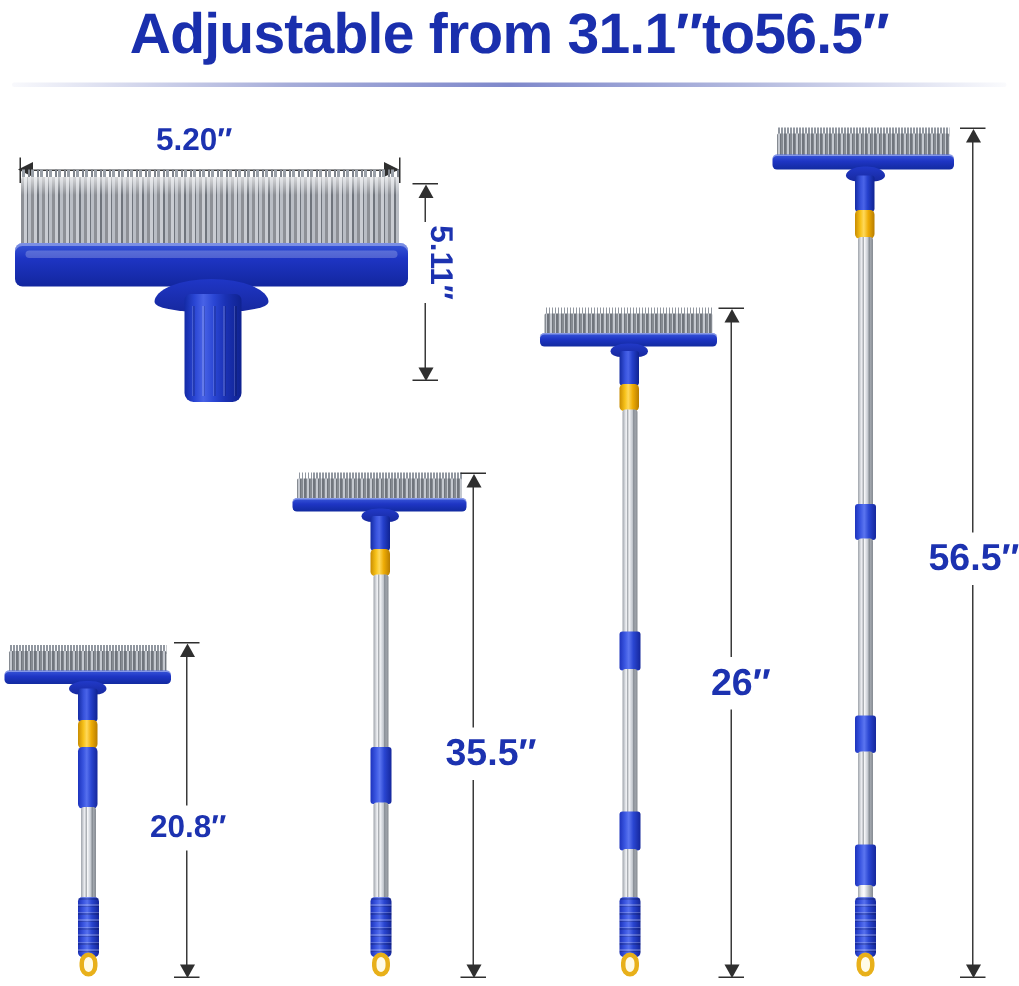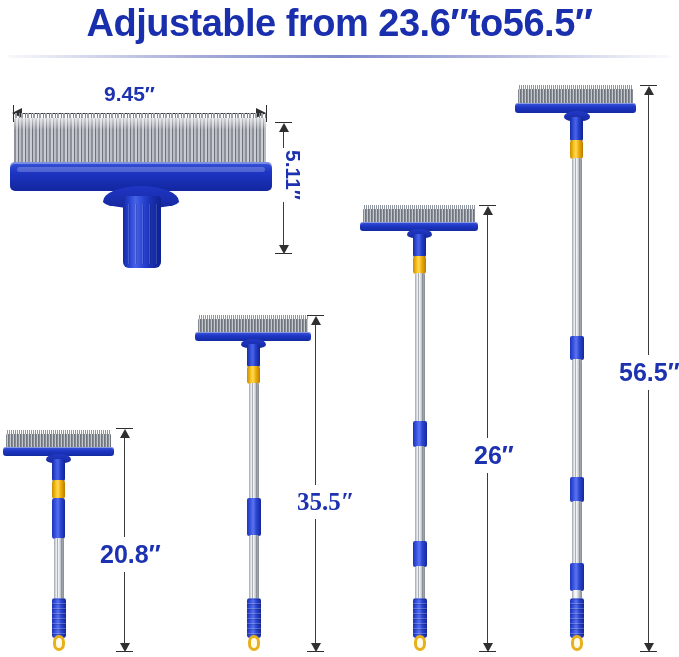--- a/index.html
+++ b/index.html
@@ -177,24 +177,24 @@
     border-radius:50%/44%;
     background:#fffbe8;
     box-sizing:border-box;
   }
 </style>
 </head>
 <body>
 
 <div id="stage">
 
-  <div class="title">Adjustable from 23.6″to56.5″</div>
+  <div class="title">Adjustable from 31.1″to56.5″</div>
   <div class="title-rule"></div>
 
-  <div class="dim-label" style="left:104px;top:82px;font-size:21px;">9.45″</div>
+  <div class="dim-label" style="left:104px;top:82px;font-size:21px;">5.20″</div>
   <div class="dimline-h" style="left:14px;top:113px;width:252px;"></div>
   <div class="arrow arrow-left" style="left:12px;top:108px;"></div>
   <div class="arrow arrow-right" style="left:256px;top:108px;"></div>
   <div class="cap-v" style="left:13px;top:105px;height:17px;"></div>
   <div class="cap-v" style="left:266px;top:105px;height:17px;"></div>
 
   <div class="head-big">
     <div class="bristle-top"></div>
     <div class="bristles"></div>
     <div class="headplate"></div>
@@ -227,21 +227,21 @@
       <div class="b-grip-ribs"></div>
     </div>
     <div class="b-loop" style="left:53px;top:205px;width:12px;height:16px;"></div>
   </div>
 
   <div class="dimline-v" style="left:124px;top:436px;height:210px;"></div>
   <div class="arrow arrow-up" style="left:120px;top:429px;"></div>
   <div class="arrow arrow-down" style="left:120px;top:643px;"></div>
   <div class="cap-h" style="left:116px;top:428px;width:17px;"></div>
   <div class="cap-h" style="left:116px;top:651px;width:17px;"></div>
-  <div class="dim-label" style="left:94px;top:537px;font-size:25px;padding:3px 6px;">20.8″</div>
+  <div class="dim-label" style="left:94px;top:537px;font-size:21px;padding:3px 6px;">20.8″</div>
 
   <div class="brush" style="left:192px;top:315px;width:118px;height:337px;">
     <div class="b-bristle-tip" style="left:6px;top:0px;width:110px;height:6px;"></div>
     <div class="b-bristles" style="left:6px;top:4px;width:110px;height:14px;"></div>
     <div class="b-plate" style="left:3px;top:17px;width:116px;height:9px;"></div>
     <div class="b-neck" style="left:49px;top:24px;width:25px;height:9px;"></div>
     <div class="b-socket" style="left:55px;top:29px;width:13px;height:23px;"></div>
     <div class="b-collar-yellow" style="left:55px;top:51px;width:13px;height:18px;"></div>
     <div class="b-pole" style="left:57px;top:68px;width:10px;height:117px;"></div>
     <div class="b-pole-line" style="left:60px;top:68px;height:117px;"></div>
@@ -254,21 +254,21 @@
       <div class="b-grip-ribs"></div>
     </div>
     <div class="b-loop" style="left:56px;top:320px;width:12px;height:16px;"></div>
   </div>
 
   <div class="dimline-v" style="left:315px;top:323px;height:323px;"></div>
   <div class="arrow arrow-up" style="left:311px;top:316px;"></div>
   <div class="arrow arrow-down" style="left:311px;top:643px;"></div>
   <div class="cap-h" style="left:307px;top:315px;width:17px;"></div>
   <div class="cap-h" style="left:307px;top:651px;width:17px;"></div>
-  <div class="dim-label" style="left:291px;top:485px;font-size:25px;padding:3px 6px;font-family:Liberation Serif, serif;">35.5″</div>
+  <div class="dim-label" style="left:291px;top:485px;font-size:25px;padding:3px 6px;">35.5″</div>
 
   <div class="brush" style="left:357px;top:205px;width:120px;height:447px;">
     <div class="b-bristle-tip" style="left:6px;top:0px;width:112px;height:6px;"></div>
     <div class="b-bristles" style="left:6px;top:4px;width:112px;height:14px;"></div>
     <div class="b-plate" style="left:3px;top:17px;width:118px;height:9px;"></div>
     <div class="b-neck" style="left:50px;top:24px;width:25px;height:9px;"></div>
     <div class="b-socket" style="left:56px;top:29px;width:13px;height:23px;"></div>
     <div class="b-collar-yellow" style="left:56px;top:51px;width:13px;height:18px;"></div>
     <div class="b-pole" style="left:58px;top:68px;width:10px;height:150px;"></div>
     <div class="b-pole-line" style="left:61px;top:68px;height:150px;"></div>

